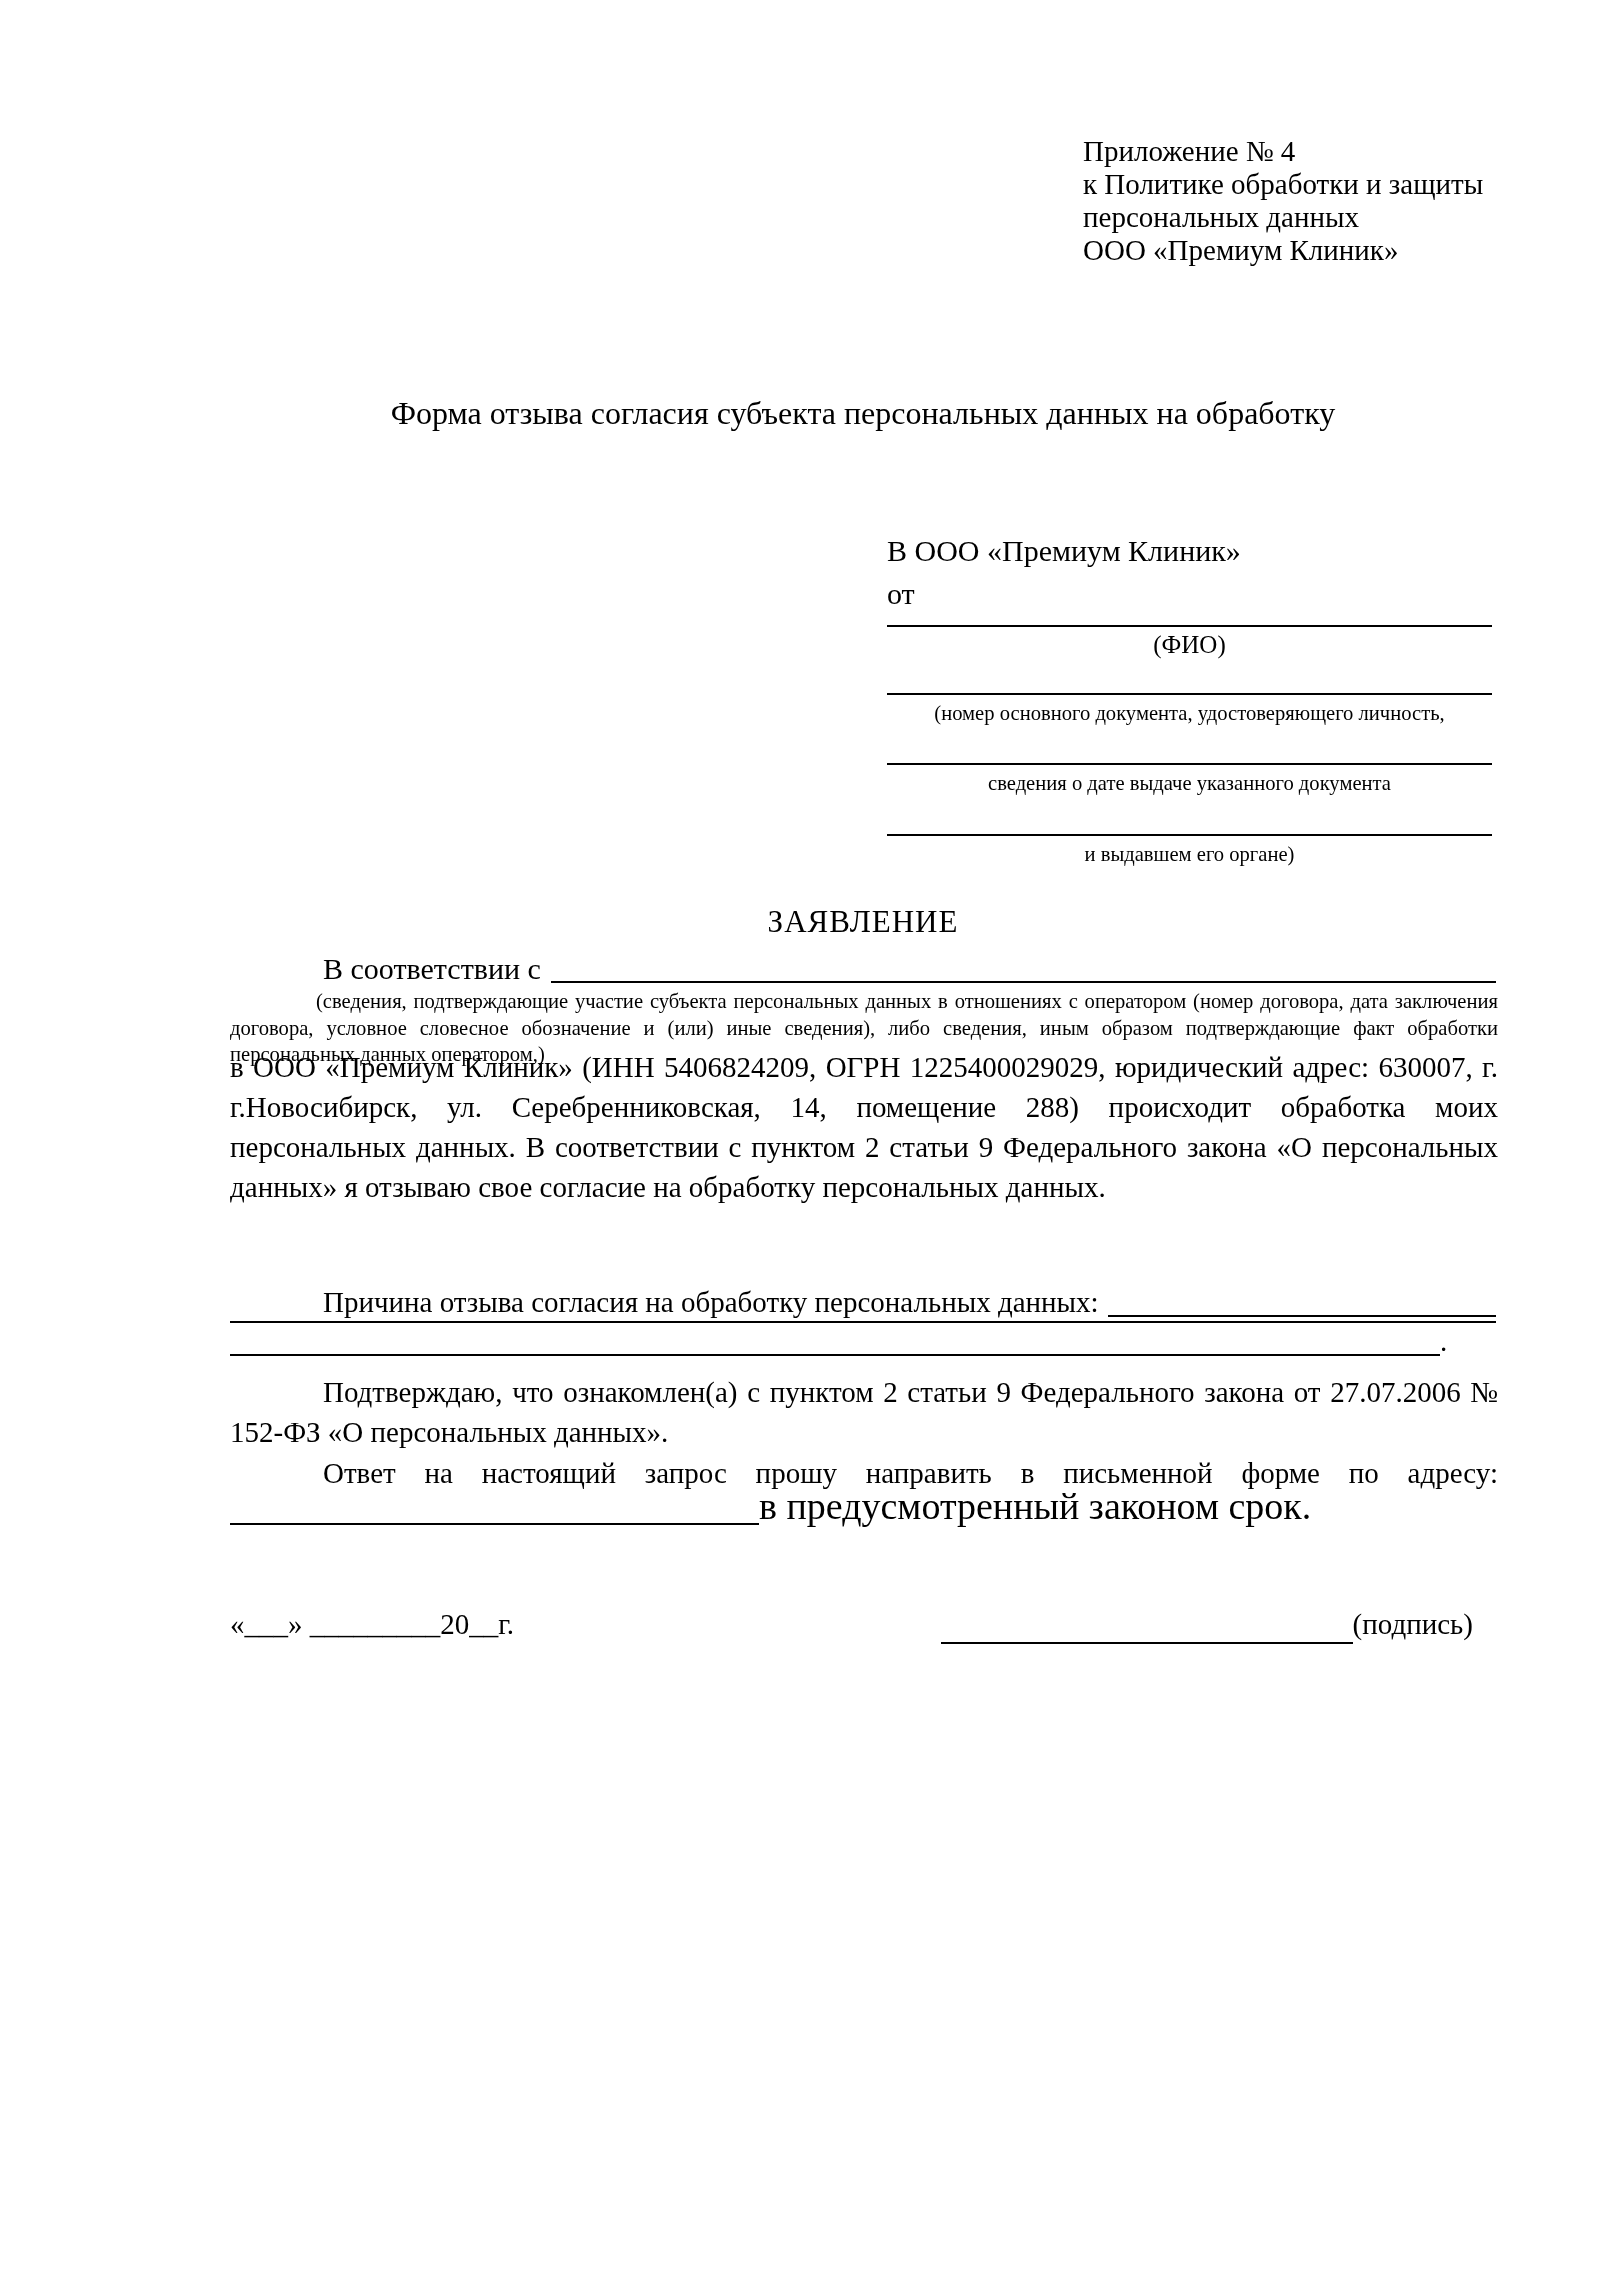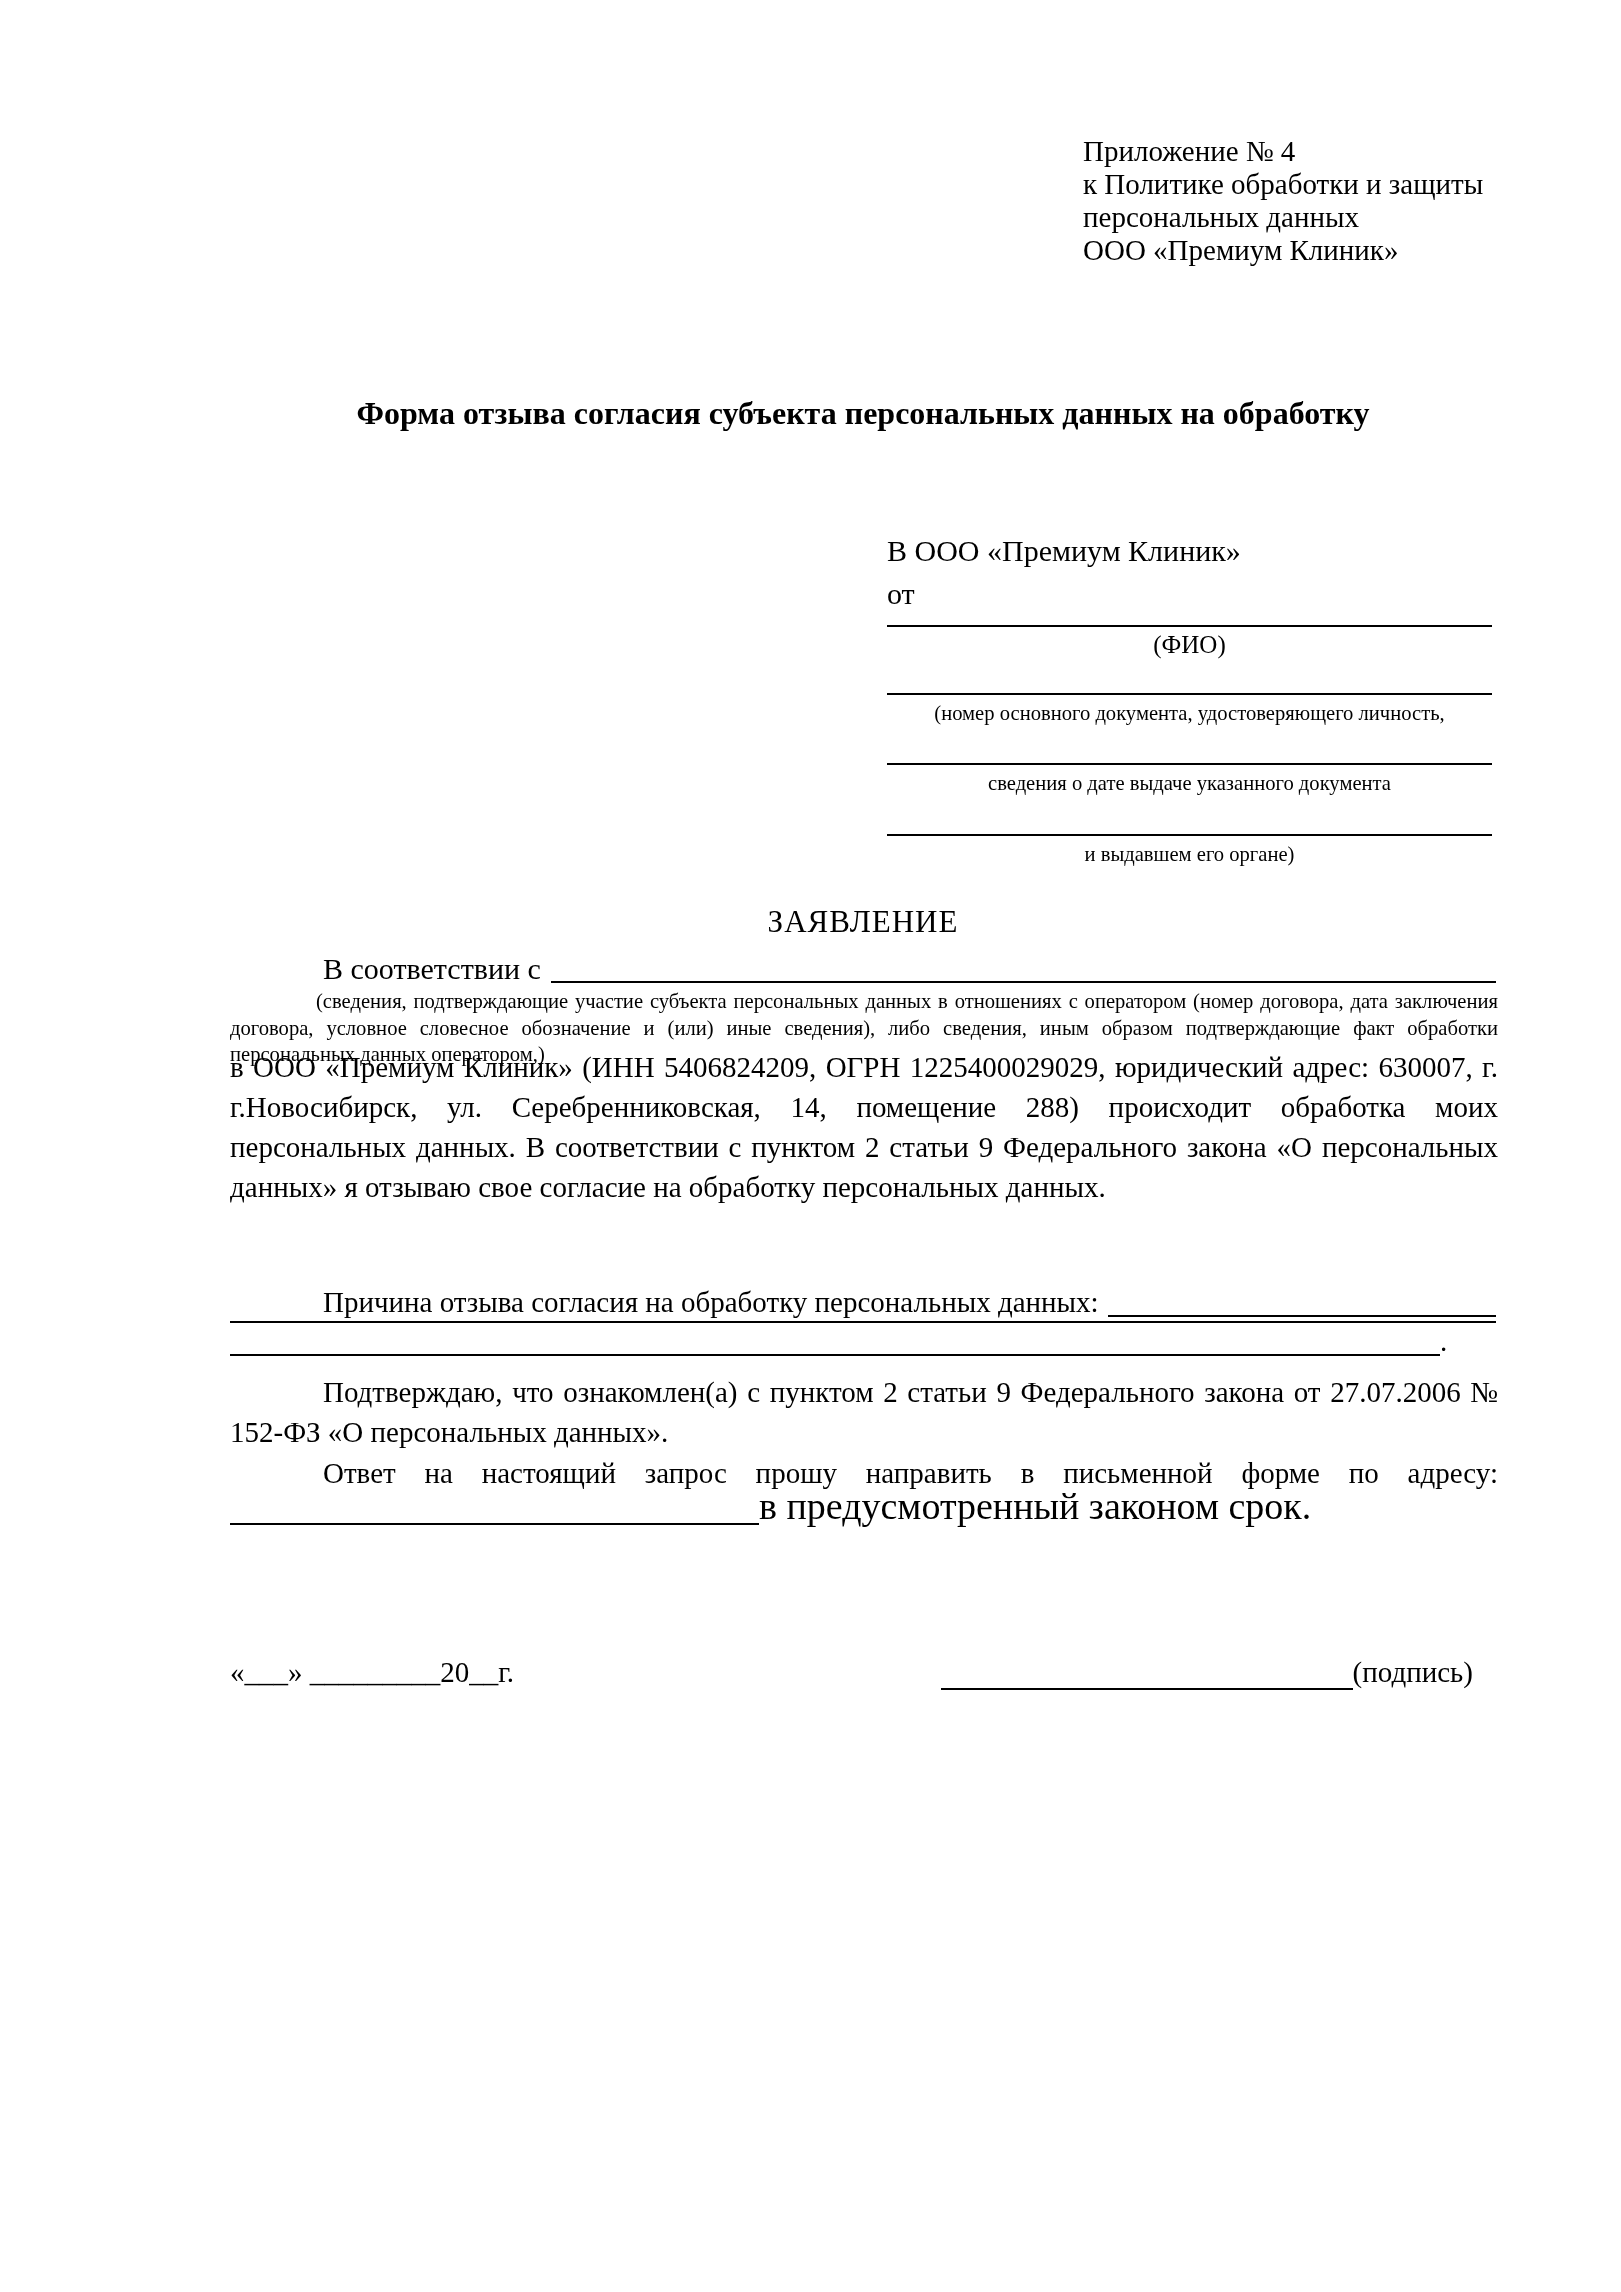--- a/index.html
+++ b/index.html
@@ -17,21 +17,21 @@
 
   
   .header-block {
     left: 1083px; top: 135px; width: 421px;
     font-size: 29px; line-height: 33px;
   }
 
   
   .title-block {
     left: 230px; top: 390px; width: 1266px;
-    text-align: center; font-weight: bold;
+    text-align: center; font-weight: normal;
     font-size: 32px; line-height: 47px;
   }
 
   
   .recipient {
     left: 887px; top: 529px; width: 605px;
     font-size: 30px; line-height: 43px;
   }
   .blank { border-bottom: 2.9px solid #000; height: 0; }
   .recipient .l1 { margin-top: 9.8px; }
@@ -97,21 +97,21 @@
     display: flex; align-items: flex-end;
     font-size: 38px; line-height: 37px;
   }
   .address-line .addr-blank { width: 529px; height: 33px; border-bottom: 2.9px solid #000; }
 
   .footer-row {
     left: 230px; top: 1605px; width: 1243px;
     display: flex; justify-content: space-between; align-items: flex-end;
     font-size: 29px; line-height: 39px;
   }
-  .sig-group { display: flex; align-items: center; margin-top: 48px; }
+  .sig-group { display: flex; align-items: flex-end; }
   .sig-line { width: 412px; height: 33px; border-bottom: 2.9px solid #000; }
 </style>
 </head>
 <body>
 
 <div class="page">
 
   <div class="abs header-block">
     <div>Приложение № 4</div>
     <div>к Политике обработки и защиты</div>

